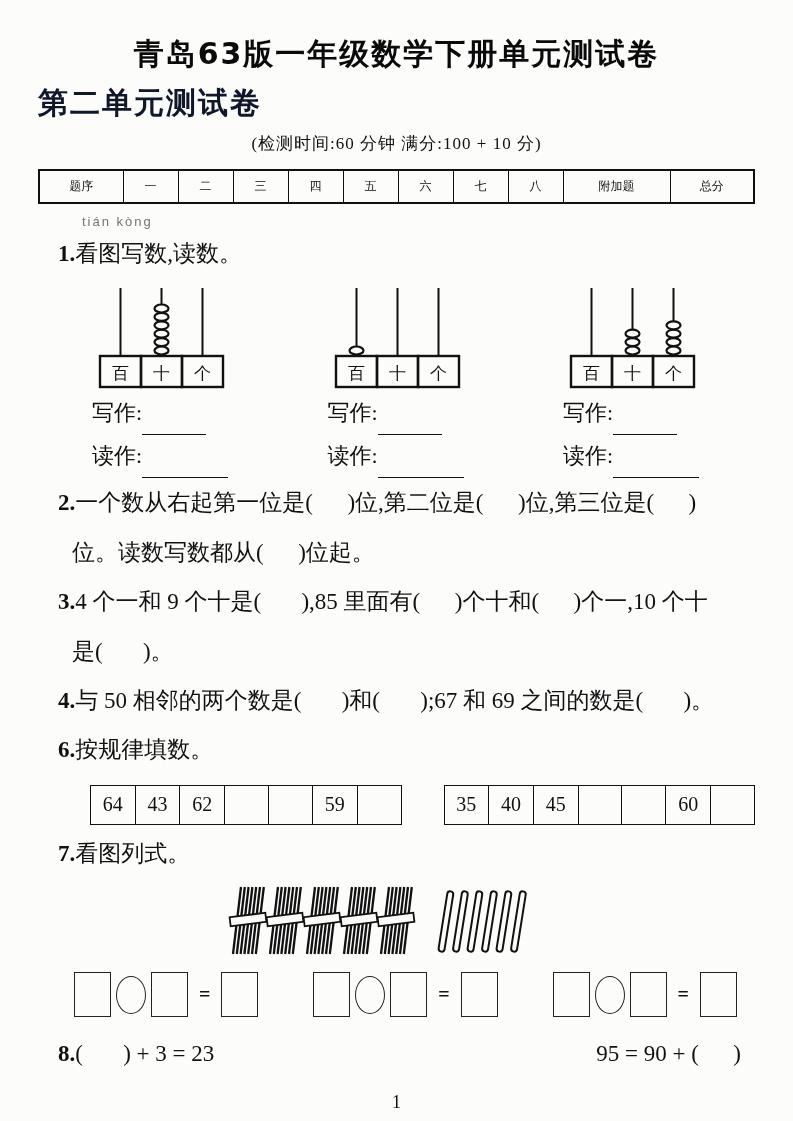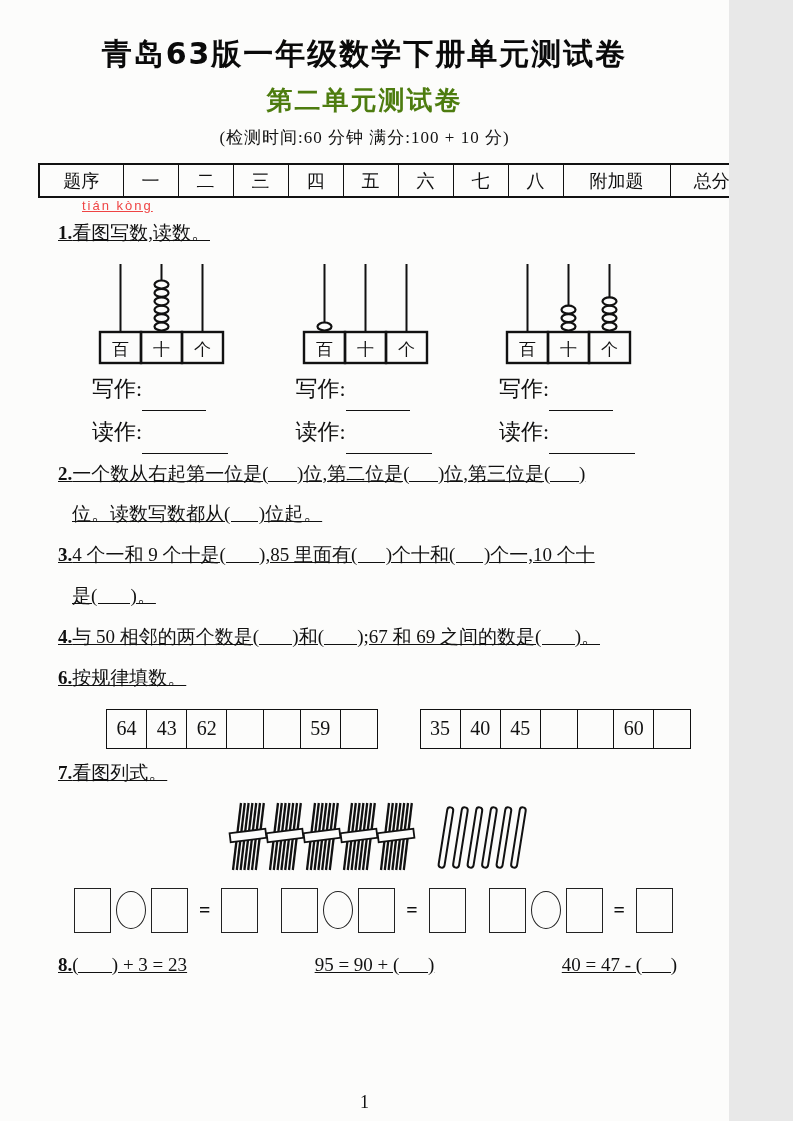--- a/index.html
+++ b/index.html
@@ -1,49 +1,49 @@
 <!DOCTYPE html>
 <html><head>
 <meta charset="utf-8">
 <style>
   * { margin:0; padding:0; box-sizing:border-box; }
   html,body { background:#e8e8e8; }
   body { width:793px; height:1121px; margin:0 auto; }
   .sheet {
-    width:729px; height:1121px; background:#fcfcfb; color:#111;
+    width:793px; height:1121px; background:#fcfcfb; color:#111;
     font-family:"Liberation Serif","DejaVu Serif",serif;
     padding:26px 38px 0 38px; position:relative; overflow:hidden;
   }
   .title {
     text-align:center; font-family:"DejaVu Sans","Liberation Sans",sans-serif;
     font-weight:900; font-size:30px; letter-spacing:2px; margin-top:8px; color:#0a0a0a;
   }
   .subtitle {
-    text-align:center; font-family:"DejaVu Sans","Liberation Sans",sans-serif;
-    font-weight:900; font-size:26px; letter-spacing:2px; margin-top:8px; color:#4d7c0f;
+    text-align:left; font-family:"DejaVu Sans","Liberation Sans",sans-serif;
+    font-weight:900; font-size:30px; letter-spacing:2px; margin-top:8px; color:#0f172a;
   }
   .info { text-align:center; font-size:17px; margin-top:8px; letter-spacing:1px; }
   table.score { border-collapse:collapse; table-layout:fixed; width:717px; margin-top:14px; border:2.5px solid #111; }
-  table.score td { border:1.5px solid #111; height:32px; text-align:center; font-size:18px; padding:0 2px; }
+  table.score td { border:1.5px solid #111; height:32px; text-align:center; font-size:12px; padding:0 2px; }
   table.score tr:first-child td { height:33px; }
-  .pinyin { font-family:"Liberation Sans","DejaVu Sans",sans-serif; font-size:13px; margin:0 0 0 44px; letter-spacing:2px; color:#ef4444;text-decoration:underline; }
+  .pinyin { font-family:"Liberation Sans","DejaVu Sans",sans-serif; font-size:13px; margin:10px 0 0 44px; letter-spacing:2px; color:#737373; }
   .sec-head { font-size:20px; margin-top:1px; white-space:pre-wrap; }
   .sec-head b { font-size:21px; letter-spacing:3px; }
-  .q { font-size:19px; line-height:2.15; margin-left:20px; white-space:pre-wrap;text-decoration:underline; }
+  .q { font-size:23px; line-height:2.15; margin-left:20px; white-space:pre-wrap; }
   .q b { font-family:"Liberation Serif","DejaVu Serif",serif; }
   .cont { margin-left:34px; }
   
   .abacus-row { display:flex; justify-content:space-between; padding:6px 24px 0 54px; }
   .abacus-col { width:168px; }
   .abacus { height:108px; }
   .wr-line { font-size:22px; line-height:1.95; white-space:nowrap; }
   .blank { display:inline-block; border-bottom:1.5px solid #111; height:1.05em; vertical-align:bottom; }
   .blank.w1 { width:64px; } .blank.w2 { width:86px; }
   
-  .seq-row { display:flex; gap:42px; margin:10px 0 4px 68px; }
+  .seq-row { display:flex; gap:42px; margin:10px 0 4px 52px; }
   table.seq { border-collapse:collapse; }
   table.seq td { border:1.6px solid #111; width:46px; height:39px; text-align:center; font-size:20px; }
   
   .sticks-wrap { margin:4px 0 2px 190px; height:82px; }
   .eq-row { display:flex; justify-content:space-between; padding:6px 18px 0 36px; align-items:center; }
   .eq-group { display:flex; align-items:center; gap:5px; }
   .eq-box { display:inline-block; width:37px; height:45px; border:1.6px solid #222; background:#fcfcfb; }
   .eq-circle { display:inline-block; width:30px; height:38px; border:1.5px solid #222; border-radius:50%; }
   .eq-eq { font-size:20px; font-weight:bold; margin:0 6px; }
   .q8 { display:flex; margin-top:12px; }
@@ -274,17 +274,17 @@
       </div>
       <div class="eq-group">
         <span class="eq-box"></span>
         <span class="eq-circle"></span>
         <span class="eq-box"></span>
         <span class="eq-eq">=</span>
         <span class="eq-box"></span>
       </div>
     </div>
 
-  <p class="q q8"><b>8.</b><span class="q8-eqs"><span style="white-space: pre;">(       ) + 3 = 23</span><span style="white-space: pre;">95 = 90 + (      )</span><span style="white-space: pre;">40 = 47 - (      )</span></span></p>
+  <p class="q q8"><b>8.</b><span class="q8-eqs"><span style="white-space: pre;">(       ) + 3 = 23</span><span style="white-space: pre;">95 = 90 + (      )</span></span></p>
 
   <div class="pageno">1</div>
 
 </div>
 
 </body></html>

